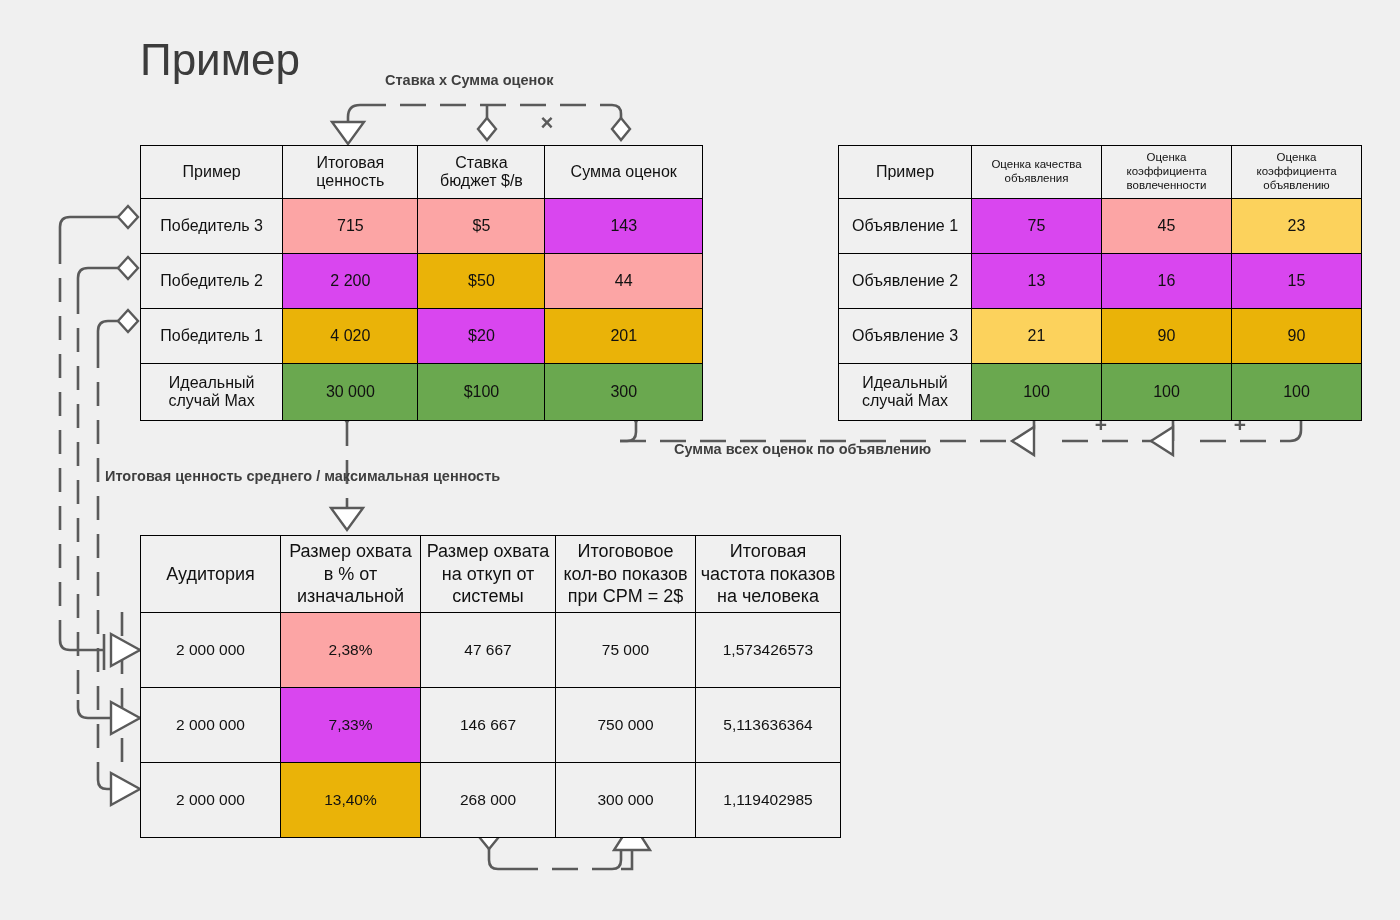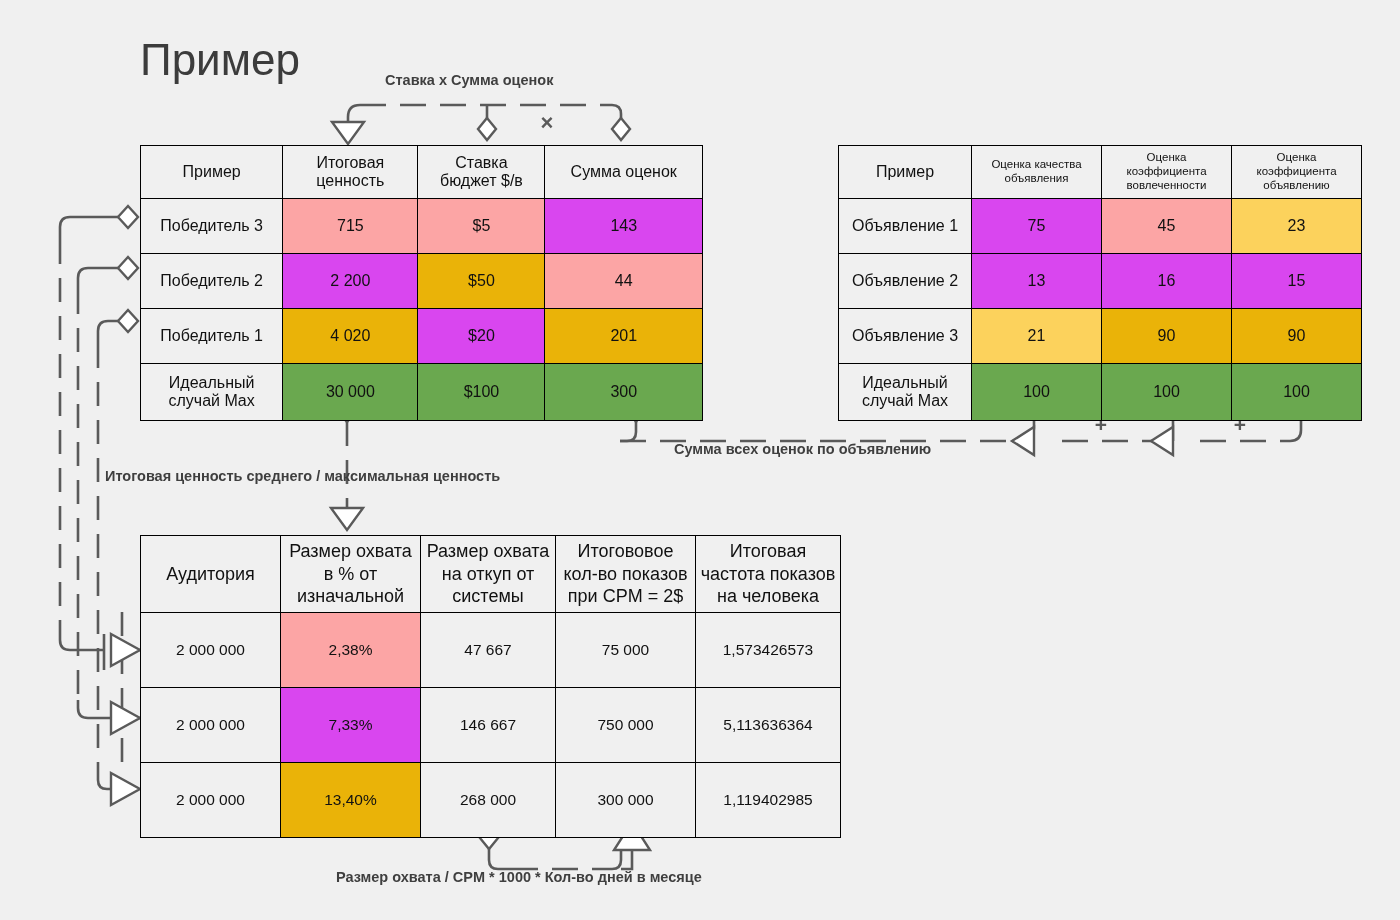--- a/index.html
+++ b/index.html
@@ -158,21 +158,20 @@
     <path class="ln" d="M 612 869 Q 621 869 621 860 L 621 850"></path>
     <polygon class="sh" points="614,850 650,850 632,822"></polygon>
     <path class="ln" d="M 632 850 L 632 869 L 621 869"></path>
   </svg>
 
   <div class="page-title">Пример</div>
 
   <div class="caption" style="left:385px;top:72px;text-align:center;">Ставка х Сумма оценок</div>
   <div class="caption" style="left:105px;top:468px;">Итоговая ценность среднего / максимальная ценность</div>
   <div class="caption" style="left:674px;top:441px;">Сумма всех оценок по объявлению</div>
-  <div class="caption" style="left:336px;top:869px;">Размер охвата / CPM * 1000 * Кол-во дней в месяце</div>
 
   <table class="grid" id="t1">
     <colgroup>
         <col style="width:140px">
         <col style="width:133px">
         <col style="width:125px">
         <col style="width:155px">
       </colgroup>
     <thead>
       <tr>

